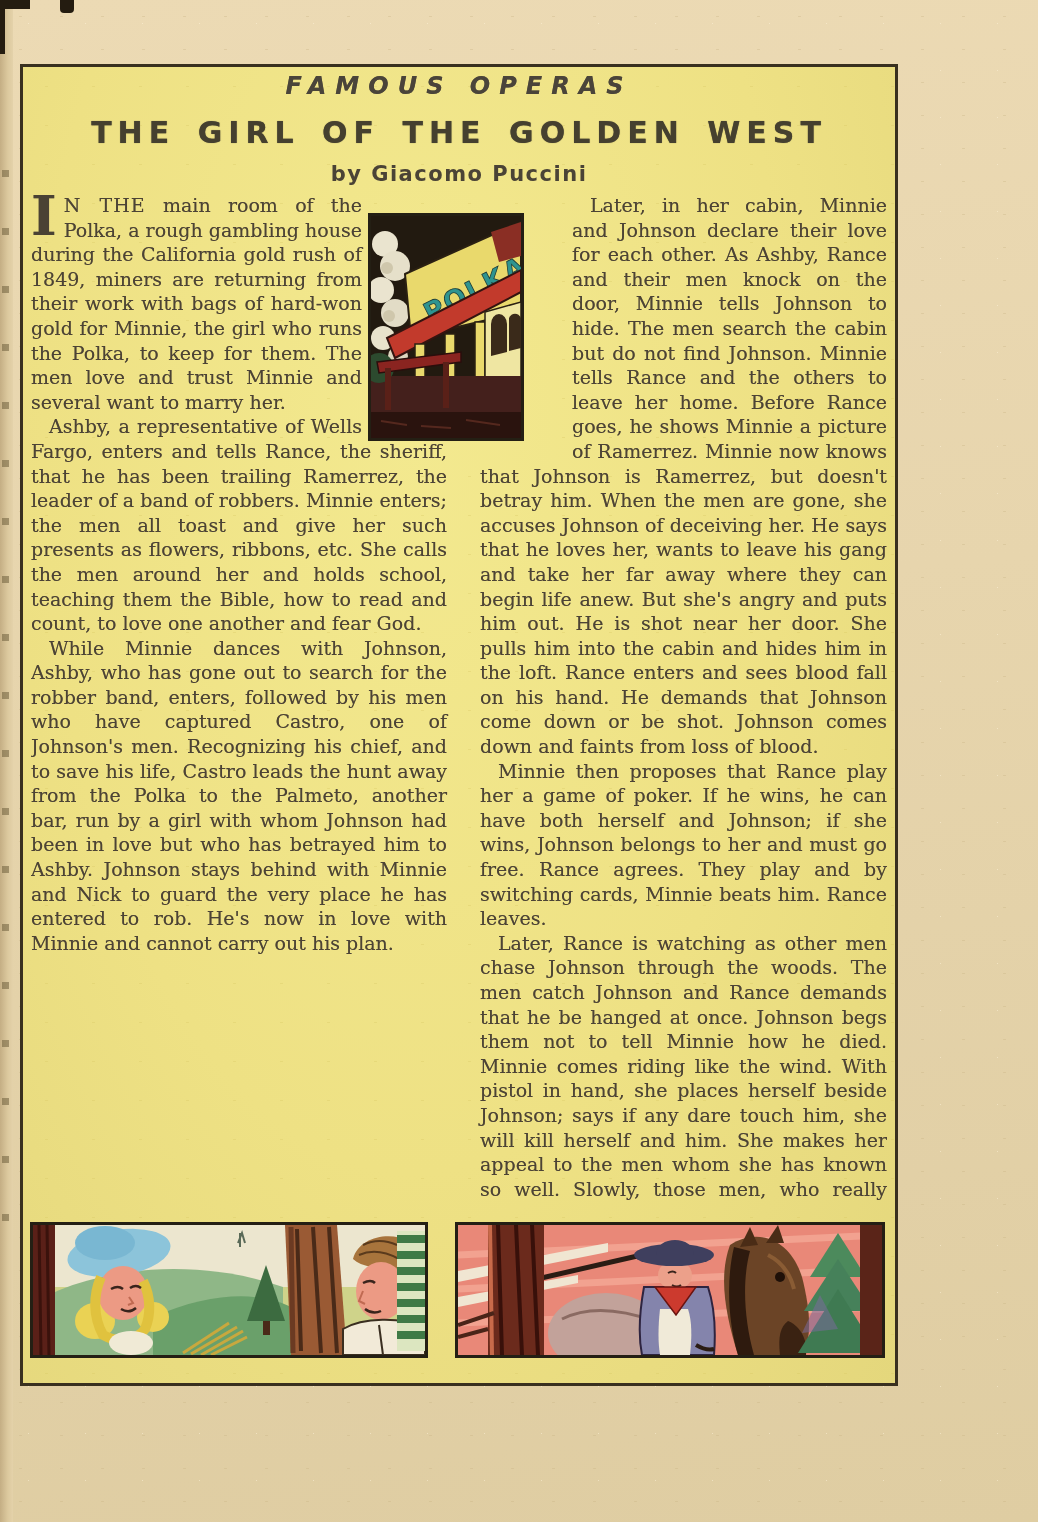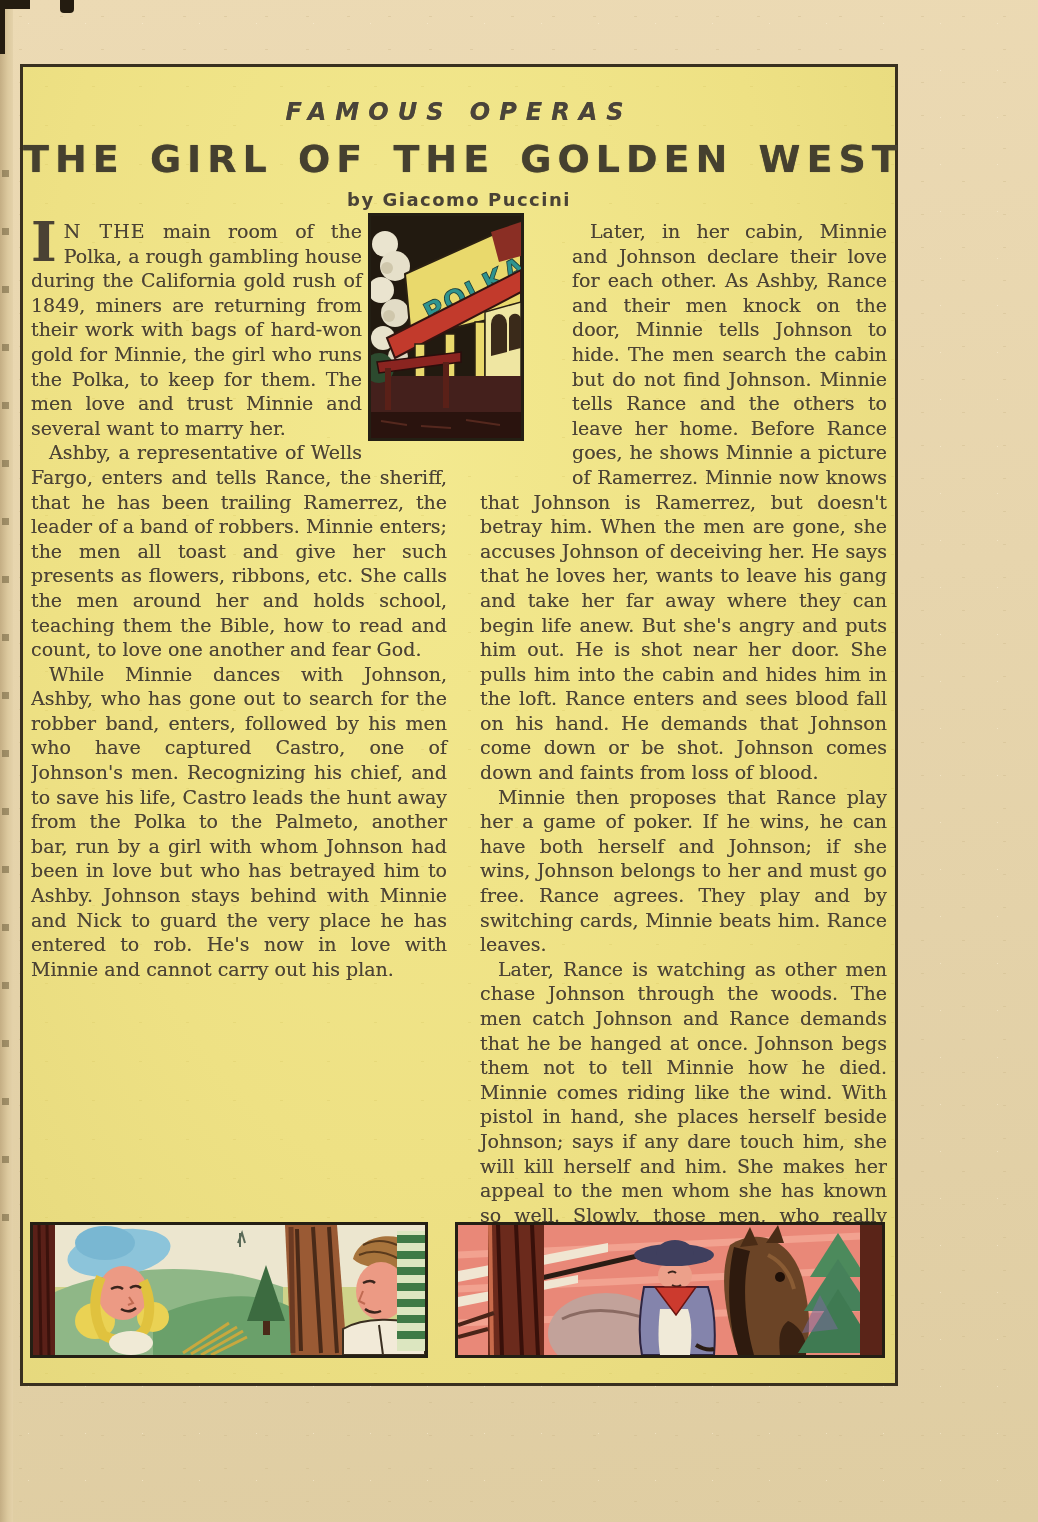--- a/index.html
+++ b/index.html
@@ -29,28 +29,28 @@
 
   
   .frame{position:absolute;left:20px;top:64px;width:872px;height:1316px;
     border:3px solid var(--frame);
     background:
       radial-gradient(rgba(214,198,98,.33) 1px, transparent 1.2px),
       radial-gradient(ellipse at 45% 28%, #f3e98f 0%, var(--page) 55%, #e4d77c 100%);
     background-size:47px 39px, 100% 100%;
   }
   .header{text-align:center;color:var(--title-ink);}
-  .series{margin-top:30px;line-height:30px;font-family:"DejaVu Sans",sans-serif;
+  .series{margin-top:4px;line-height:30px;font-family:"DejaVu Sans",sans-serif;
     font-weight:bold;font-style:italic;font-size:24px;letter-spacing:9px;color:#4a443a;
     text-shadow:0 0 .6px rgba(70,62,45,.7);}
   .title{margin-top:8px;line-height:48px;font-family:"DejaVu Sans",sans-serif;
-    font-weight:bold;font-size:38px;letter-spacing:6px;word-spacing:6px;white-space:nowrap;
+    font-weight:bold;font-size:30px;letter-spacing:6px;word-spacing:6px;white-space:nowrap;
     text-shadow:0 0 .8px rgba(64,58,42,.8);}
   .byline{margin-top:2px;line-height:30px;font-family:"DejaVu Sans",sans-serif;
-    font-weight:bold;font-size:18px;letter-spacing:1.5px;color:#4a4336;}
+    font-weight:bold;font-size:21px;letter-spacing:1.5px;color:#4a4336;}
 
   .cols{display:flex;gap:12px;margin:4px 8px 0 8px;height:1012px;overflow:hidden;}
   .col{color:var(--ink);font-size:19px;line-height:24.6px;text-align:justify;
     text-shadow:0 0 .5px rgba(76,67,53,.55);}
   .col p{margin:0;}
   .col p.ind{text-indent:18px;}
   .left-col{width:416px;flex:none;}
   .right-col{flex:1;margin-left:21px;}
   .img-spacer-right{float:right;width:85px;height:245px;}
   .img-spacer-left{float:left;width:92px;height:252px;}

